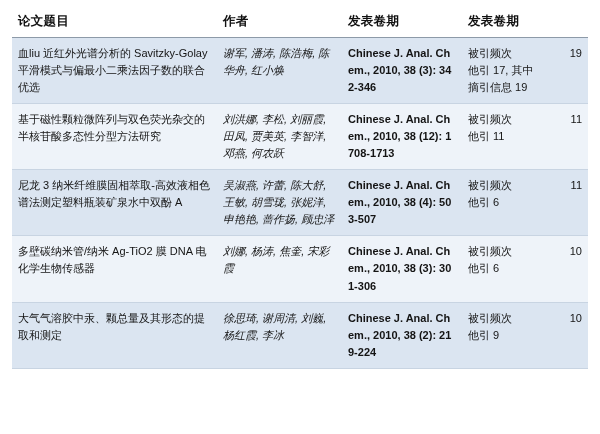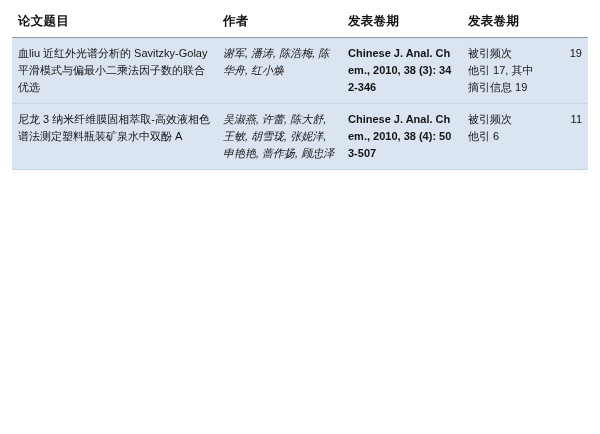--- a/index.html
+++ b/index.html
@@ -96,24 +96,51 @@
       <tr class="row-odd">
         <td class="col-title">血liu 近红外光谱分析的 Savitzky-Golay 平滑模式与偏最小二乘法因子数的联合优选</td>
         <td class="col-authors">谢军, 潘涛, 陈浩梅, 陈华舟, 红小焕</td>
         <td class="col-journal">Chinese J. Anal. Chem., 2010, 38 (3): 342-346</td>
         <td class="col-citation">
           <span class="cite-line"><span class="num">19</span><span>被引频次</span></span>
           <span class="cite-line"><span>他引</span> <span>17, 其中</span></span>
           <span class="cite-line"><span>摘引信息</span> <span>19</span></span>
         </td>
       </tr>
+      <tr class="row-even">
+        <td class="col-title">基于磁性颗粒微阵列与双色荧光杂交的半核苷酸多态性分型方法研究</td>
+        <td class="col-authors">刘洪娜, 李松, 刘丽霞, 田凤, 贾美英, 李智洋, 邓燕, 何农跃</td>
+        <td class="col-journal">Chinese J. Anal. Chem., 2010, 38 (12): 1708-1713</td>
+        <td class="col-citation">
+          <span class="cite-line"><span class="num">11</span><span>被引频次</span></span>
+          <span class="cite-line"><span>他引</span> <span>11</span></span>
+        </td>
+      </tr>
       <tr class="row-odd">
         <td class="col-title">尼龙 3 纳米纤维膜固相萃取-高效液相色谱法测定塑料瓶装矿泉水中双酚 A</td>
         <td class="col-authors">吴淑燕, 许蕾, 陈大舒, 王敏, 胡雪珑, 张妮洋, 申艳艳, 蔷作扬, 顾忠泽</td>
         <td class="col-journal">Chinese J. Anal. Chem., 2010, 38 (4): 503-507</td>
         <td class="col-citation">
           <span class="cite-line"><span class="num">11</span><span>被引频次</span></span>
           <span class="cite-line"><span>他引</span> <span>6</span></span>
         </td>
       </tr>
+      <tr class="row-even">
+        <td class="col-title">多壁碳纳米管/纳米 Ag-TiO2 膜 DNA 电化学生物传感器</td>
+        <td class="col-authors">刘娜, 杨涛, 焦奎, 宋彩霞</td>
+        <td class="col-journal">Chinese J. Anal. Chem., 2010, 38 (3): 301-306</td>
+        <td class="col-citation">
+          <span class="cite-line"><span class="num">10</span><span>被引频次</span></span>
+          <span class="cite-line"><span>他引</span> <span>6</span></span>
+        </td>
+      </tr>
+      <tr class="row-odd">
+        <td class="col-title">大气气溶胶中汞、颗总量及其形态的提取和测定</td>
+        <td class="col-authors">徐思琦, 谢周清, 刘巍, 杨红霞, 李冰</td>
+        <td class="col-journal">Chinese J. Anal. Chem., 2010, 38 (2): 219-224</td>
+        <td class="col-citation">
+          <span class="cite-line"><span class="num">10</span><span>被引频次</span></span>
+          <span class="cite-line"><span>他引</span> <span>9</span></span>
+        </td>
+      </tr>
     </tbody>
   </table>
 </div>
 
 </body></html>

